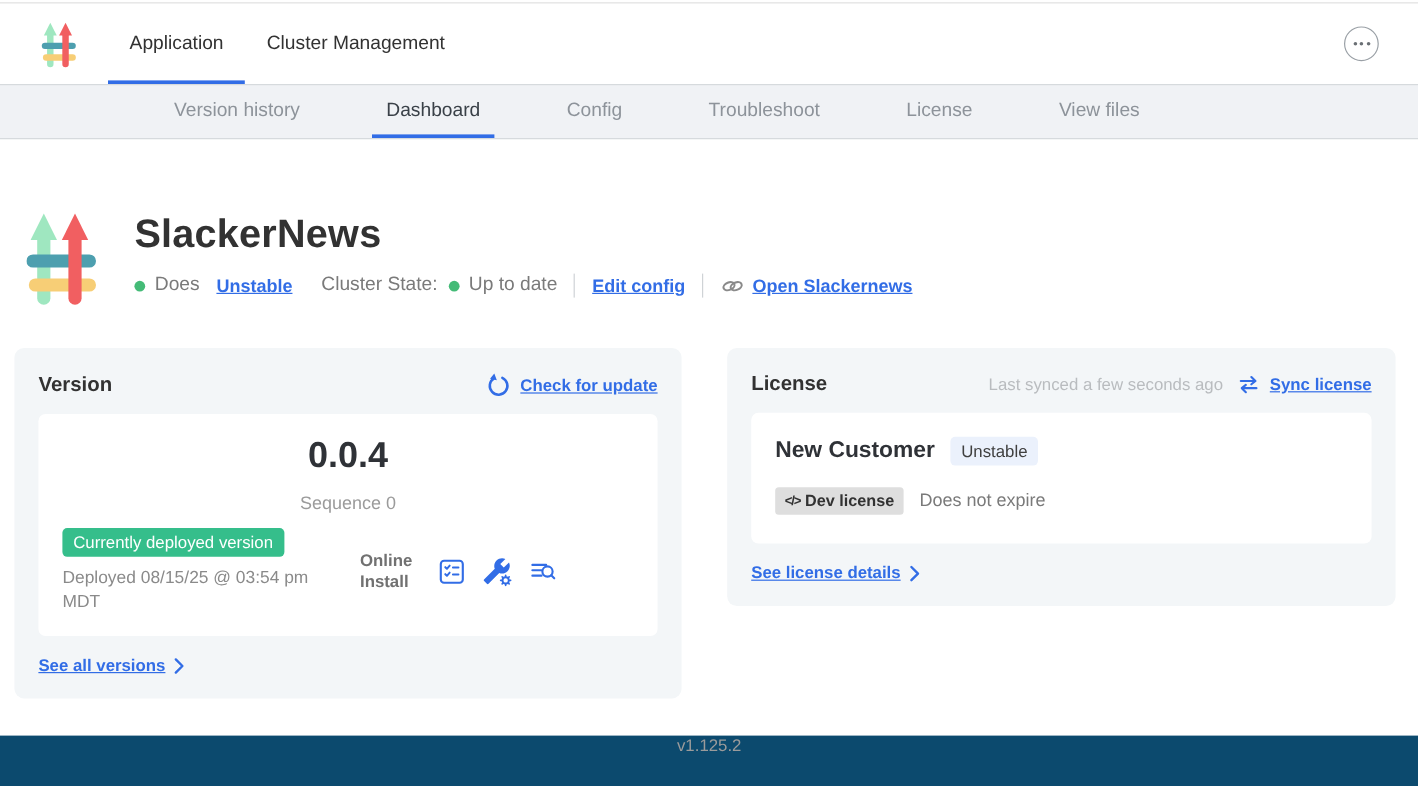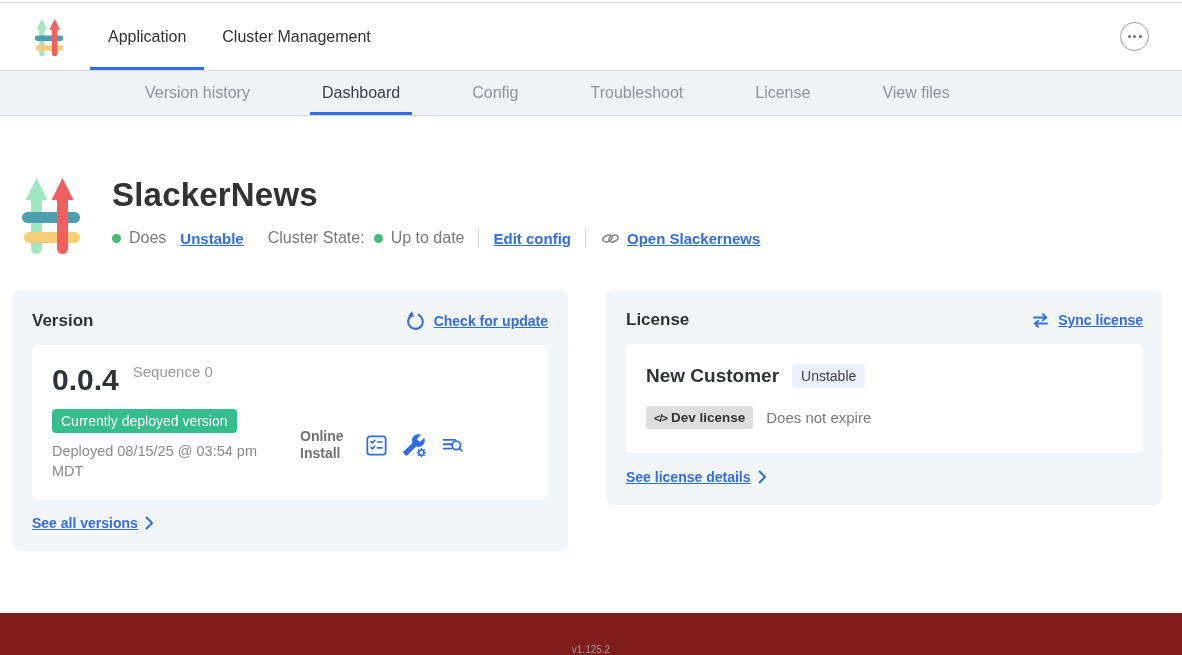--- a/index.html
+++ b/index.html
@@ -49,51 +49,51 @@
   .cards-row { display:flex; gap:38px; padding:30px 0 0 12px; align-items:flex-start; }
   .card { background:#f3f6f8; border-radius:8px; padding:20px; }
   .card.version { width:556px; }
   .card.license { width:557px; }
   .card-head { display:flex; align-items:center; }
   .card-title { font-size:17px; font-weight:bold; color:#323232; }
   .card-head .right { margin-left:auto; display:flex; align-items:center; gap:8px; }
   .card-head a.blue-link, .card-foot a.blue-link { font-size:14px; }
   .inner { background:#fff; border-radius:6px; margin-top:14px; padding:18px 20px; }
 
-  .ver-row1 { display:flex; align-items:flex-start; gap:14px; }
+  .ver-row1 { display:flex; align-items:center; gap:14px;flex-direction:column; }
   .ver-num { font-size:30px; font-weight:800; color:#2f3237; }
   .ver-seq { font-size:15px; color:#9b9b9b; }
   .ver-row2 { display:flex; align-items:center; margin-top:12px; }
   .ver-left { width:236px; flex:0 0 auto; }
   .green-badge { display:inline-block; background:#35be8b; color:#fff; font-size:14px;
     padding:4px 9px; border-radius:4px; }
   .deployed { margin-top:9px; font-size:14.5px; color:#8a8a8a; line-height:1.35; max-width:225px; }
   .ver-right { display:flex; align-items:center; gap:14px; margin-left:12px; }
   .install-type { font-size:14px; font-weight:bold; color:#717171; width:50px; line-height:1.25; }
   .vicons { display:flex; align-items:center; gap:13px; }
   .vicons svg { cursor:pointer; }
   .redeploy-btn { background:#fff; border:1.5px solid #326DE6; border-radius:6px; color:#326DE6;
     font-weight:bold; font-size:15px; padding:9px 21px; cursor:pointer; margin-left:4px;
     font-family:"Liberation Sans","DejaVu Sans",sans-serif; }
-  .card-foot { margin-top:16px; display:flex; align-items:center; gap:7px; }
+  .card-foot { margin-top:16px; display:flex; align-items:flex-end; gap:7px; }
 
   .lic-synced { font-size:14px; color:#b9bcbf; }
   .lic-row1 { display:flex; align-items:center; gap:13px; }
   .lic-name { font-size:19px; font-weight:bold; color:#2f3237; }
   .chip-blue { background:#ebf1fc; color:#404040; font-size:14px; padding:4px 9px; border-radius:4px; }
   .lic-row2 { display:flex; align-items:center; gap:13px; margin-top:18px; }
   .chip-gray { background:#dedede; color:#323232; font-size:13.5px; font-weight:bold;
     padding:4px 8px; border-radius:3px; display:inline-flex; align-items:center; gap:4px; }
   .chip-gray .code-glyph { font-size:11px; font-weight:bold; letter-spacing:-1px; }
   .lic-expire { font-size:15px; color:#7a7a7a; }
   .license .inner { padding:20px 20px 24px 20px; }
 
   
-  .footer { flex:0 0 auto; height:42px; background:#7f1d1d; display:flex; align-items:flex-end;
-    justify-content:center; font-size:10px; color:#9b9b9b; }
+  .footer { flex:0 0 auto; height:42px; background:#0c4a6e; display:flex; align-items:flex-start;
+    justify-content:center; font-size:14px; color:#9b9b9b; }
 </style>
 </head>
 <body>
 
 <svg width="0" height="0" style="position:absolute">
   <defs>
     <g id="sn-logo">
       <rect x="9" y="24" width="11" height="60" rx="5.5" fill="#9fe7c0"></rect>
       <polygon points="3.5,30 25.5,30 14.5,8" fill="#9fe7c0"></polygon>
       <rect x="0" y="42" width="58" height="11" rx="5.5" fill="#4d9faf"></rect>
@@ -231,20 +231,21 @@
         <svg width="9" height="14" viewBox="0 0 9 14">
           <polyline points="1.5,1.5 7,7 1.5,12.5" fill="none" stroke="#326DE6" stroke-width="2" stroke-linecap="round" stroke-linejoin="round"></polyline>
         </svg>
       </div>
     </div>
 
     <div class="card license">
       <div class="card-head">
         <span class="card-title">License</span>
         <span class="right">
+          <span class="lic-synced">Last synced a few seconds ago</span>
           <svg width="19" height="17" viewBox="0 0 19 17" style="margin-left:4px">
             <polyline points="3,5.5 14.5,5.5" fill="none" stroke="#326DE6" stroke-width="1.8" stroke-linecap="round"></polyline>
             <polyline points="11.8,2.2 15.2,5.5 11.8,8.2" fill="none" stroke="#326DE6" stroke-width="1.8" stroke-linecap="round" stroke-linejoin="round"></polyline>
             <polyline points="16,11.5 4.5,11.5" fill="none" stroke="#326DE6" stroke-width="1.8" stroke-linecap="round"></polyline>
             <polyline points="7.2,8.8 3.8,11.5 7.2,14.8" fill="none" stroke="#326DE6" stroke-width="1.8" stroke-linecap="round" stroke-linejoin="round"></polyline>
           </svg>
           <a class="blue-link">Sync license</a>
         </span>
       </div>
 

